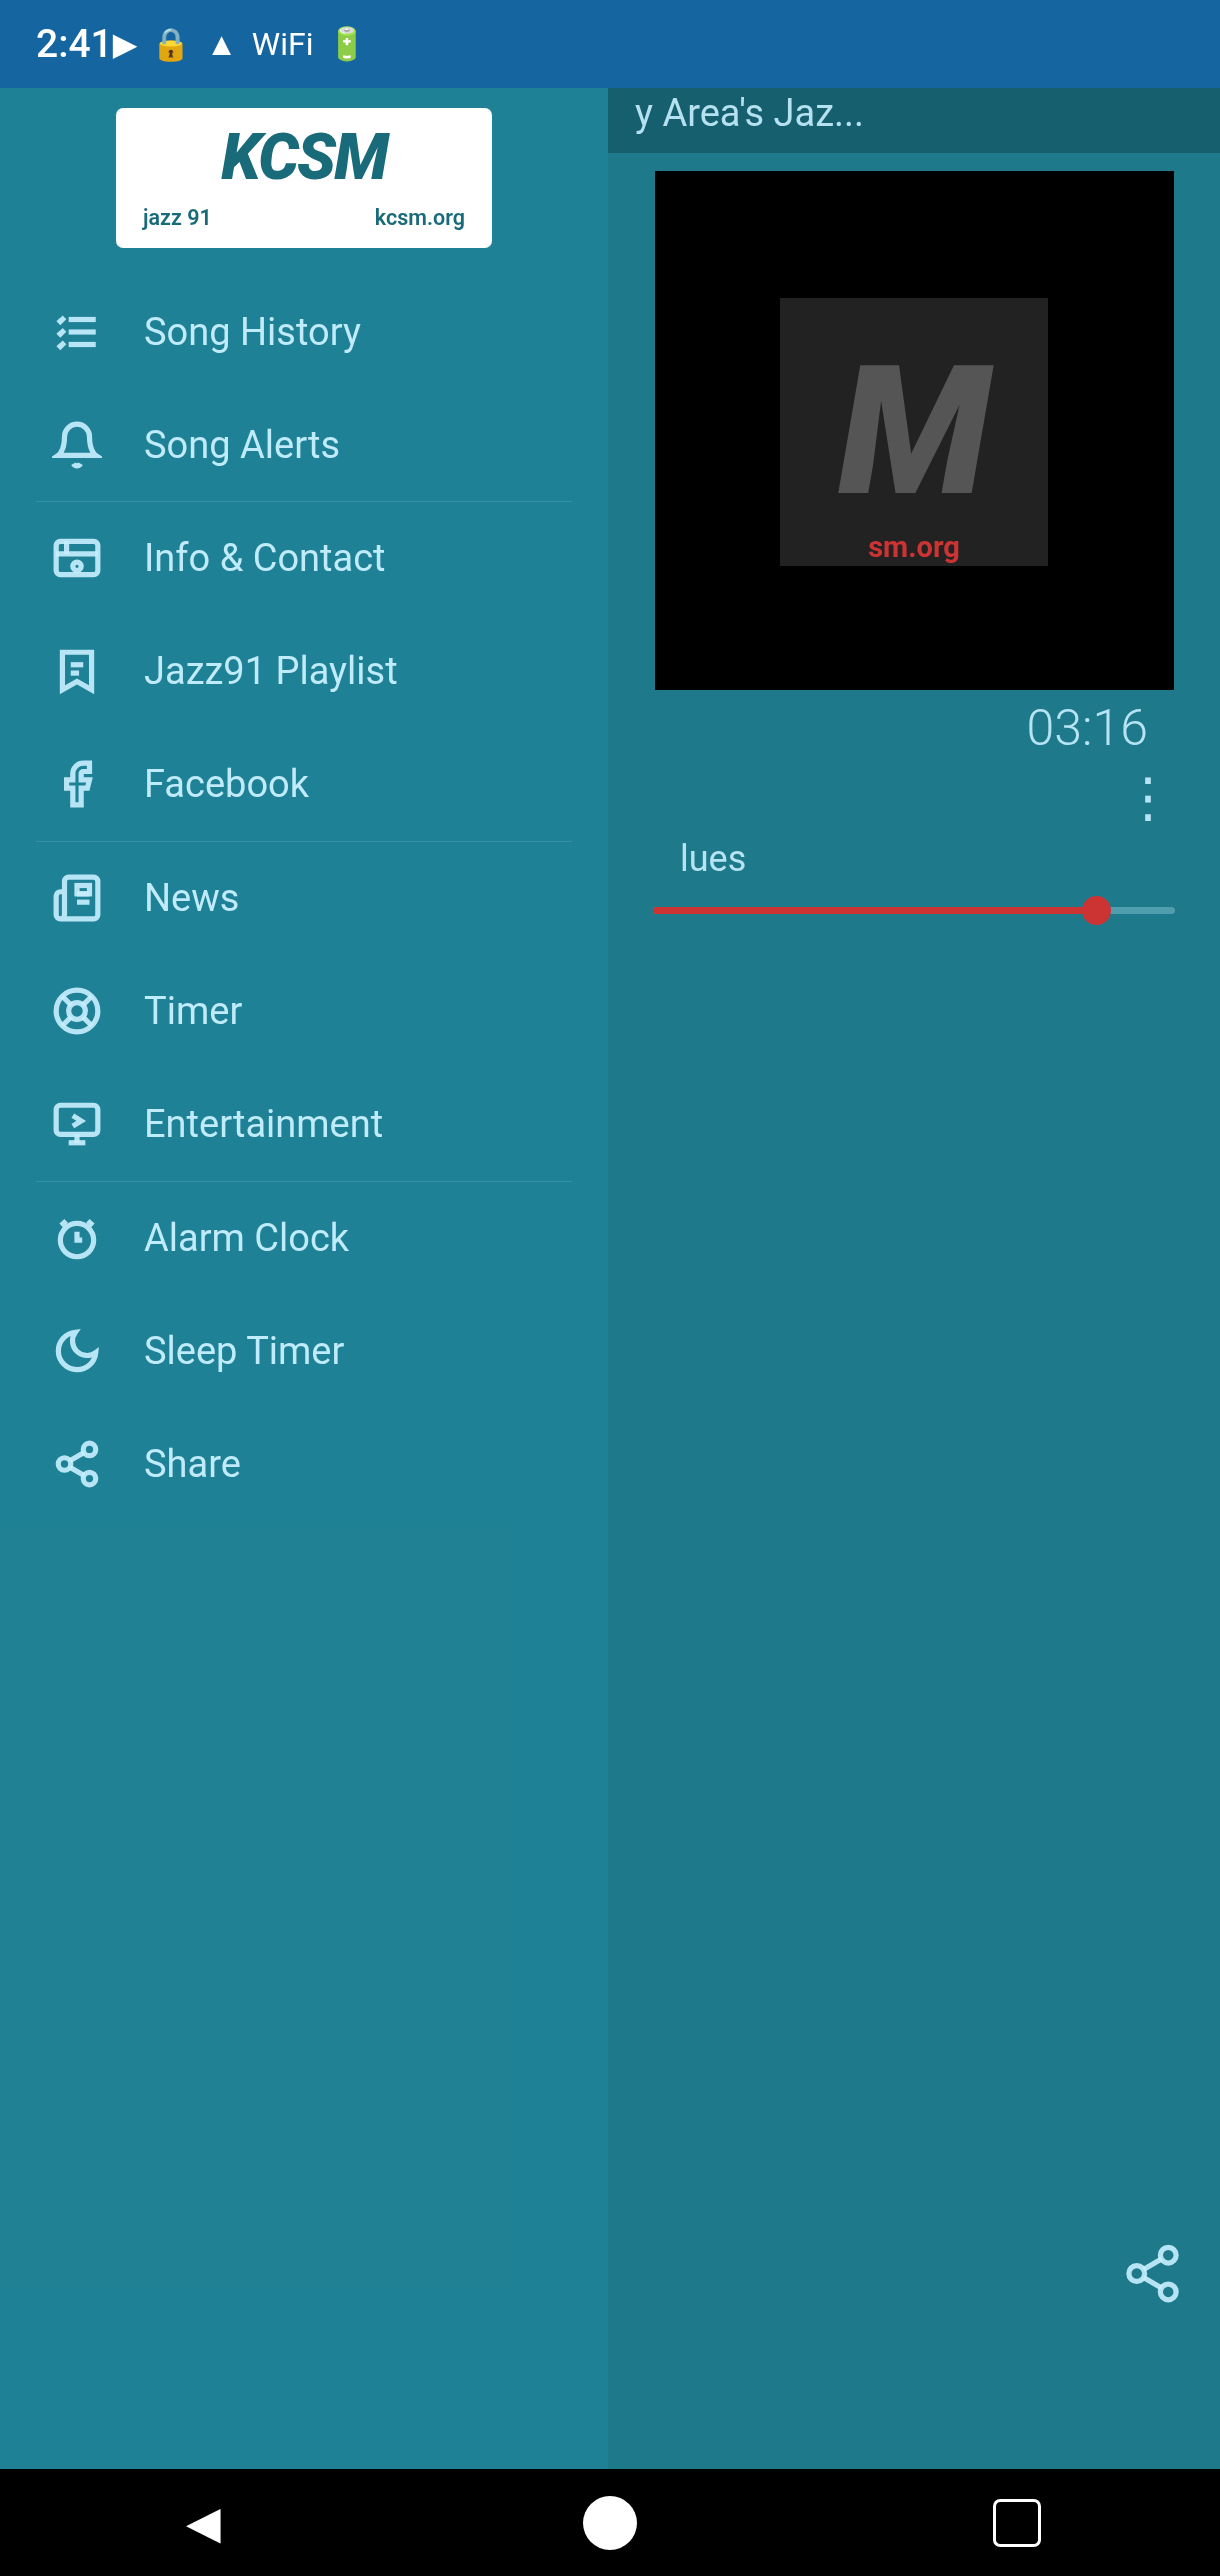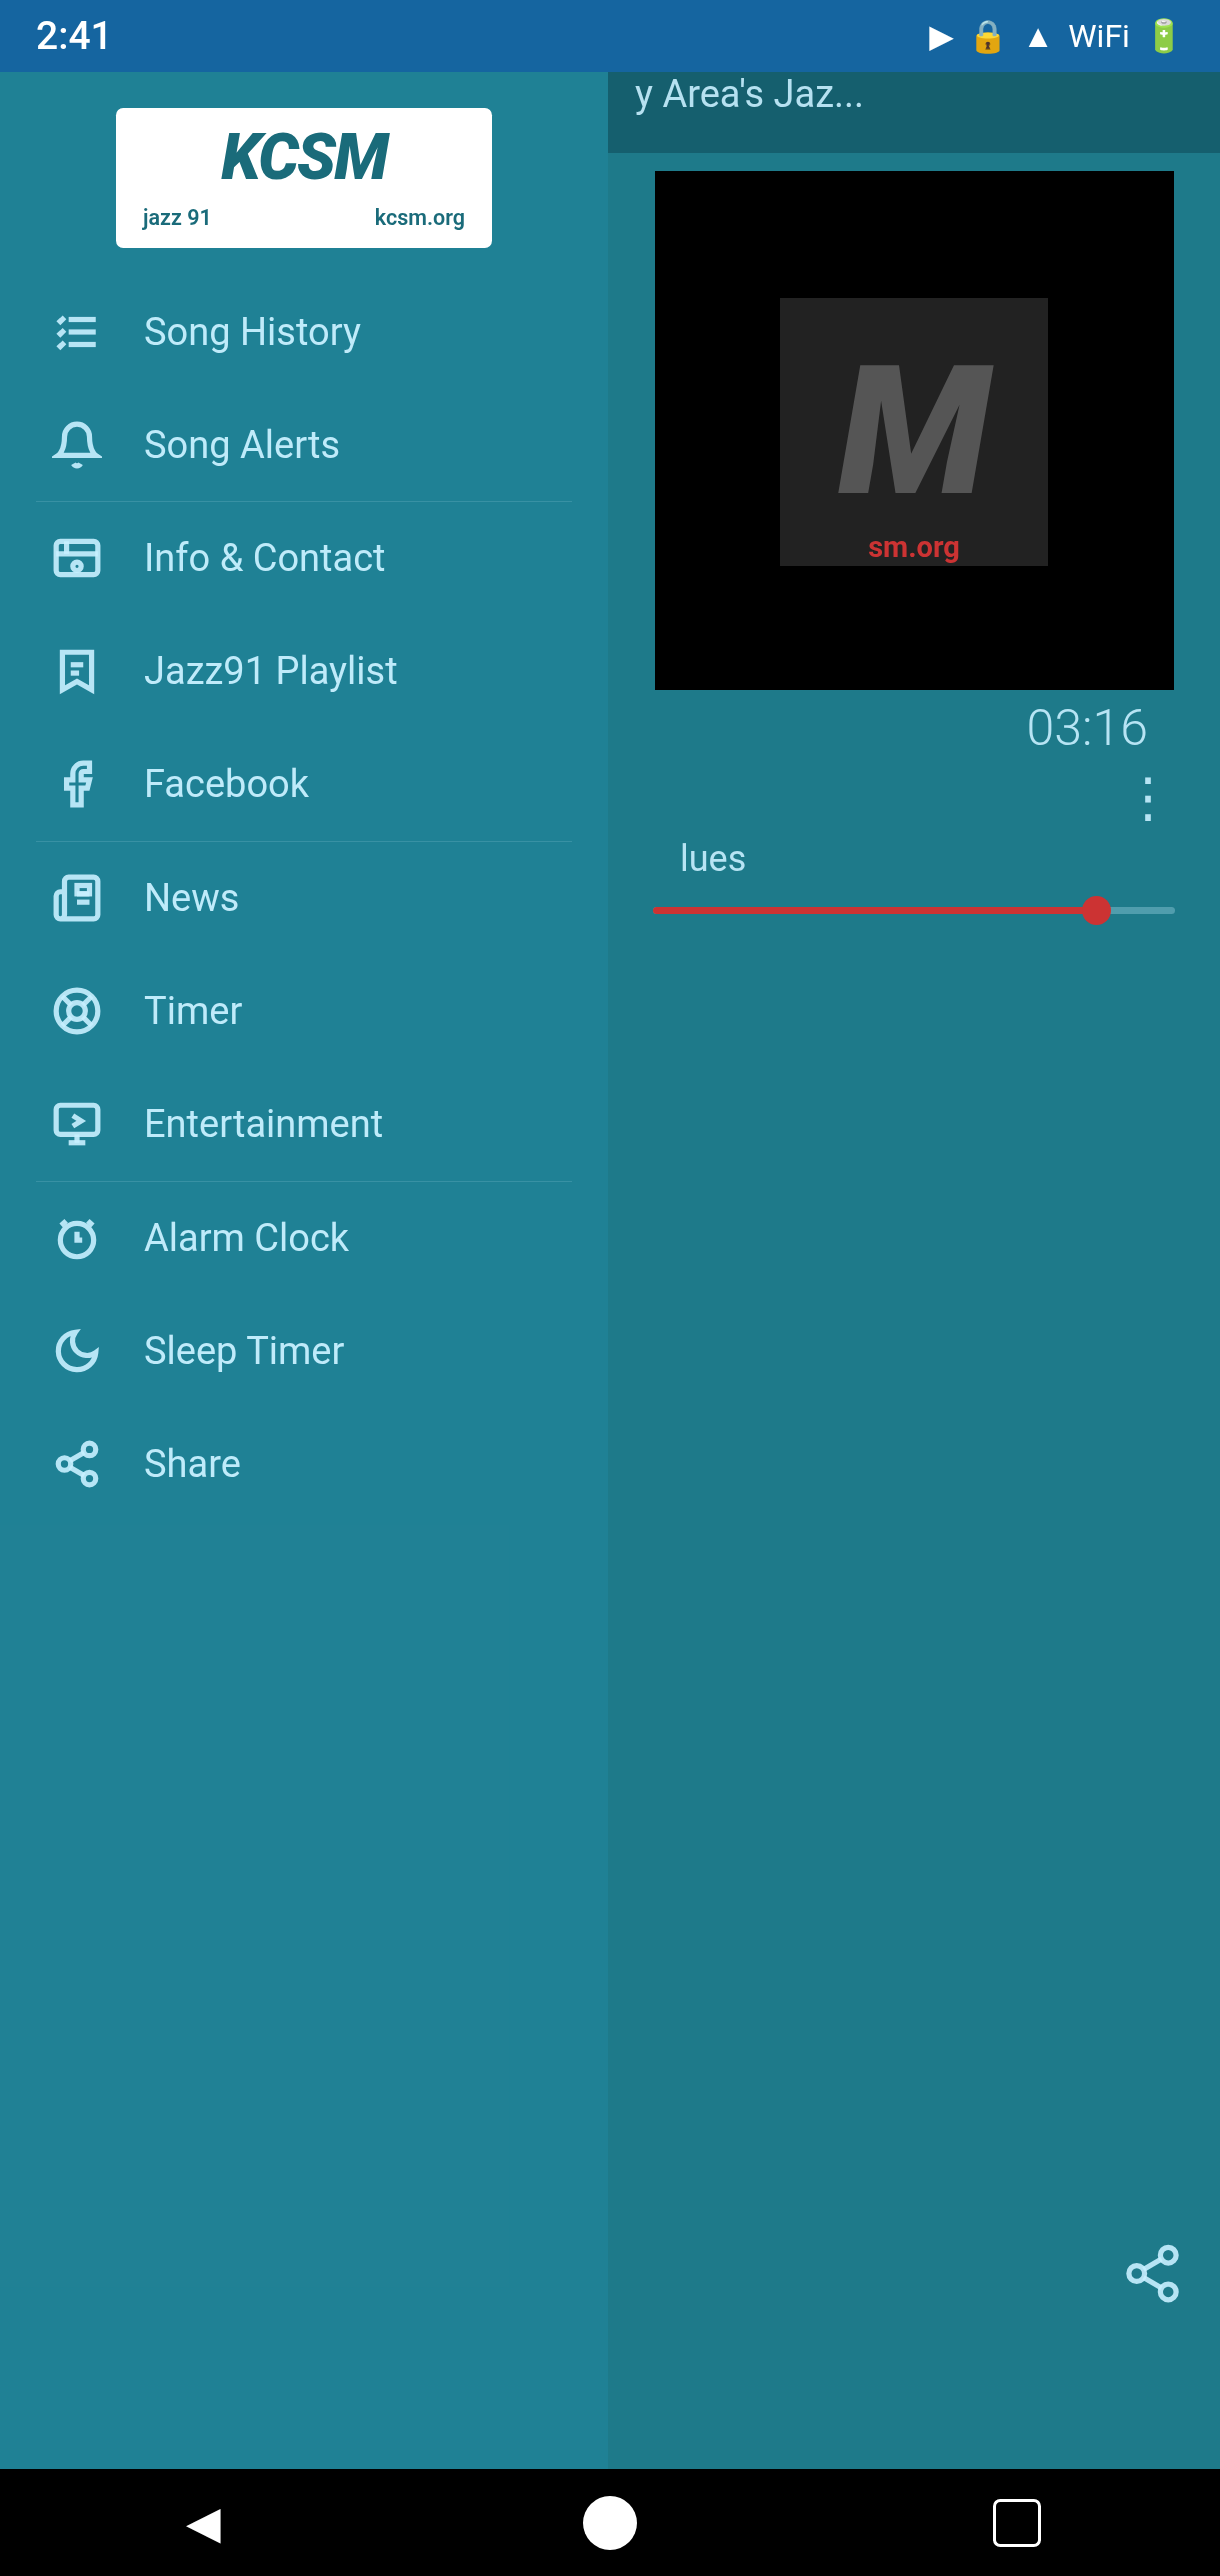--- a/index.html
+++ b/index.html
@@ -9,25 +9,24 @@
       height: 2576px;
       background: #1a6b7a;
       font-family: 'Roboto', Arial, sans-serif;
       overflow: hidden;
       position: relative;
     }
 
     
     .status-bar {
       width: 100%;
-      height: 72px;
+      height: 88px;
       background: #1565a0;
       display: flex;
       align-items: center;
-      justify-content: space-between;
       padding: 12px 36px;
       position: relative;
       z-index: 10;
     }
 
     .status-time {
       color: white;
       font-size: 39px;
       font-weight: 500;
     }
@@ -136,21 +135,21 @@
       bottom: 107px;
       background: #1e7a8a;
       display: flex;
       flex-direction: column;
     }
 
     .right-top {
       background: #155f6e;
       height: 81px;
       display: flex;
-      align-items: flex-start;
+      align-items: center;
       padding: 0 27px;
     }
 
     .right-top-title {
       color: rgba(200, 240, 255, 0.9);
       font-size: 38px;
     }
 
     .album-area {
       flex: 1;

